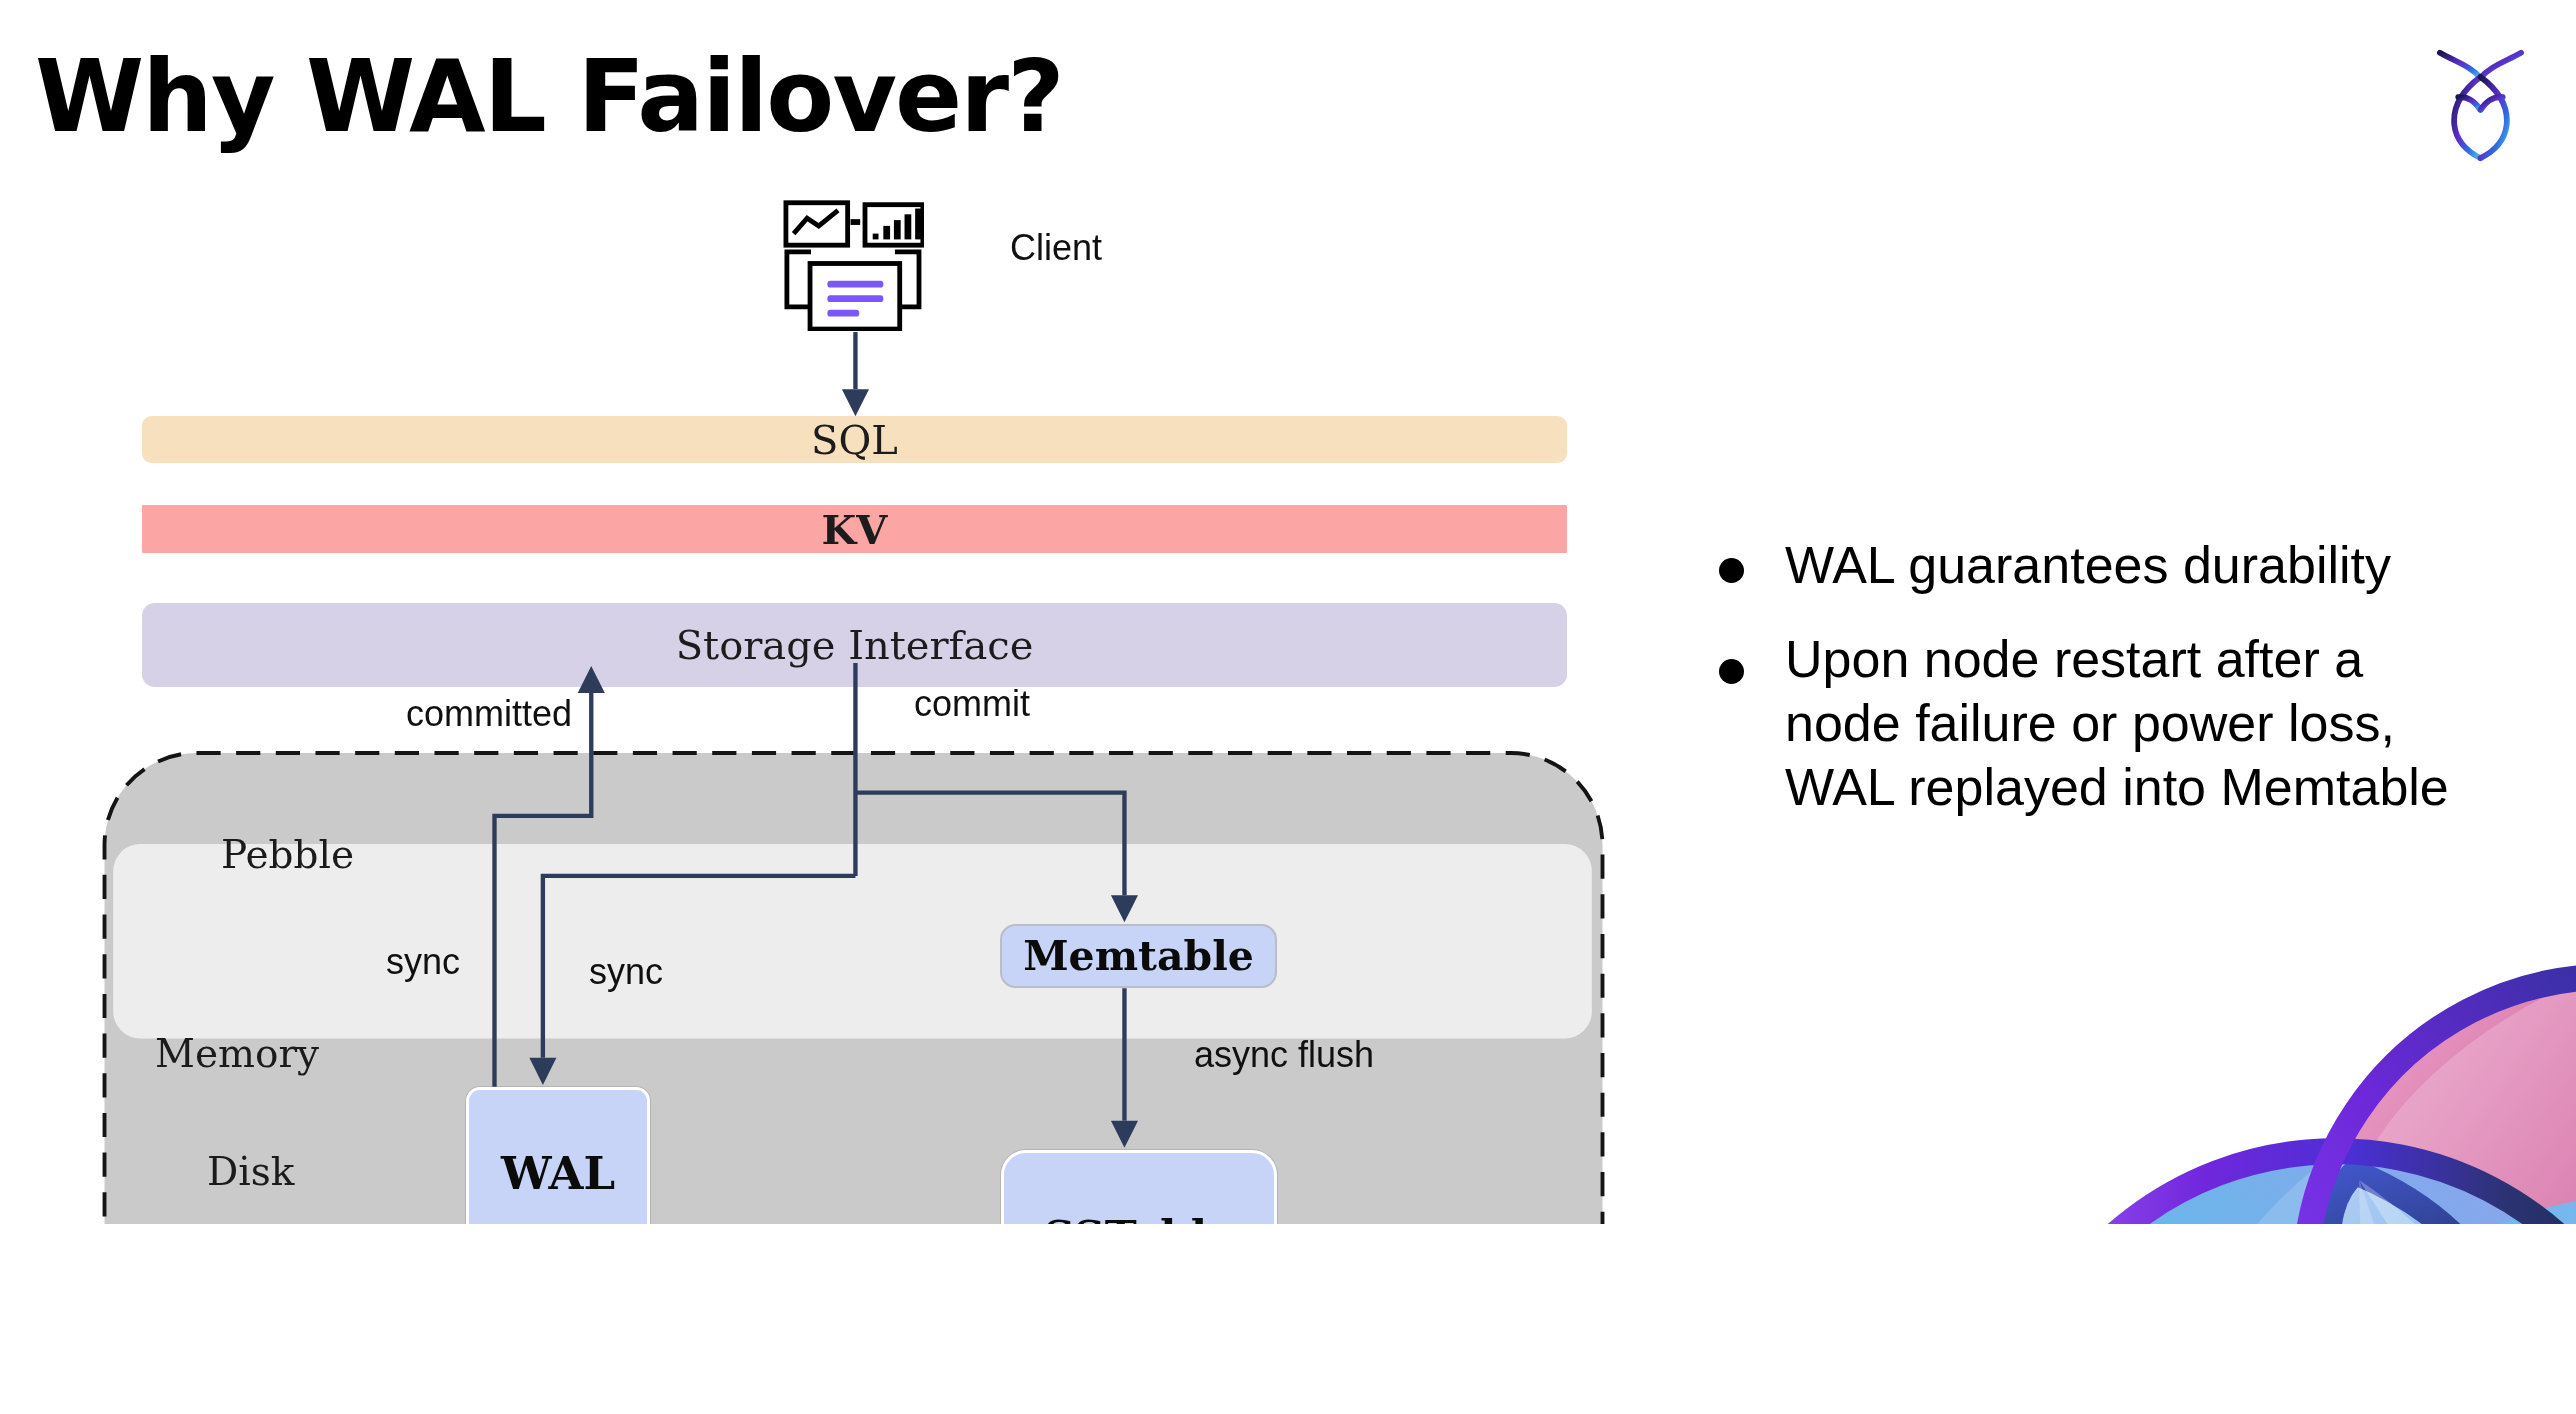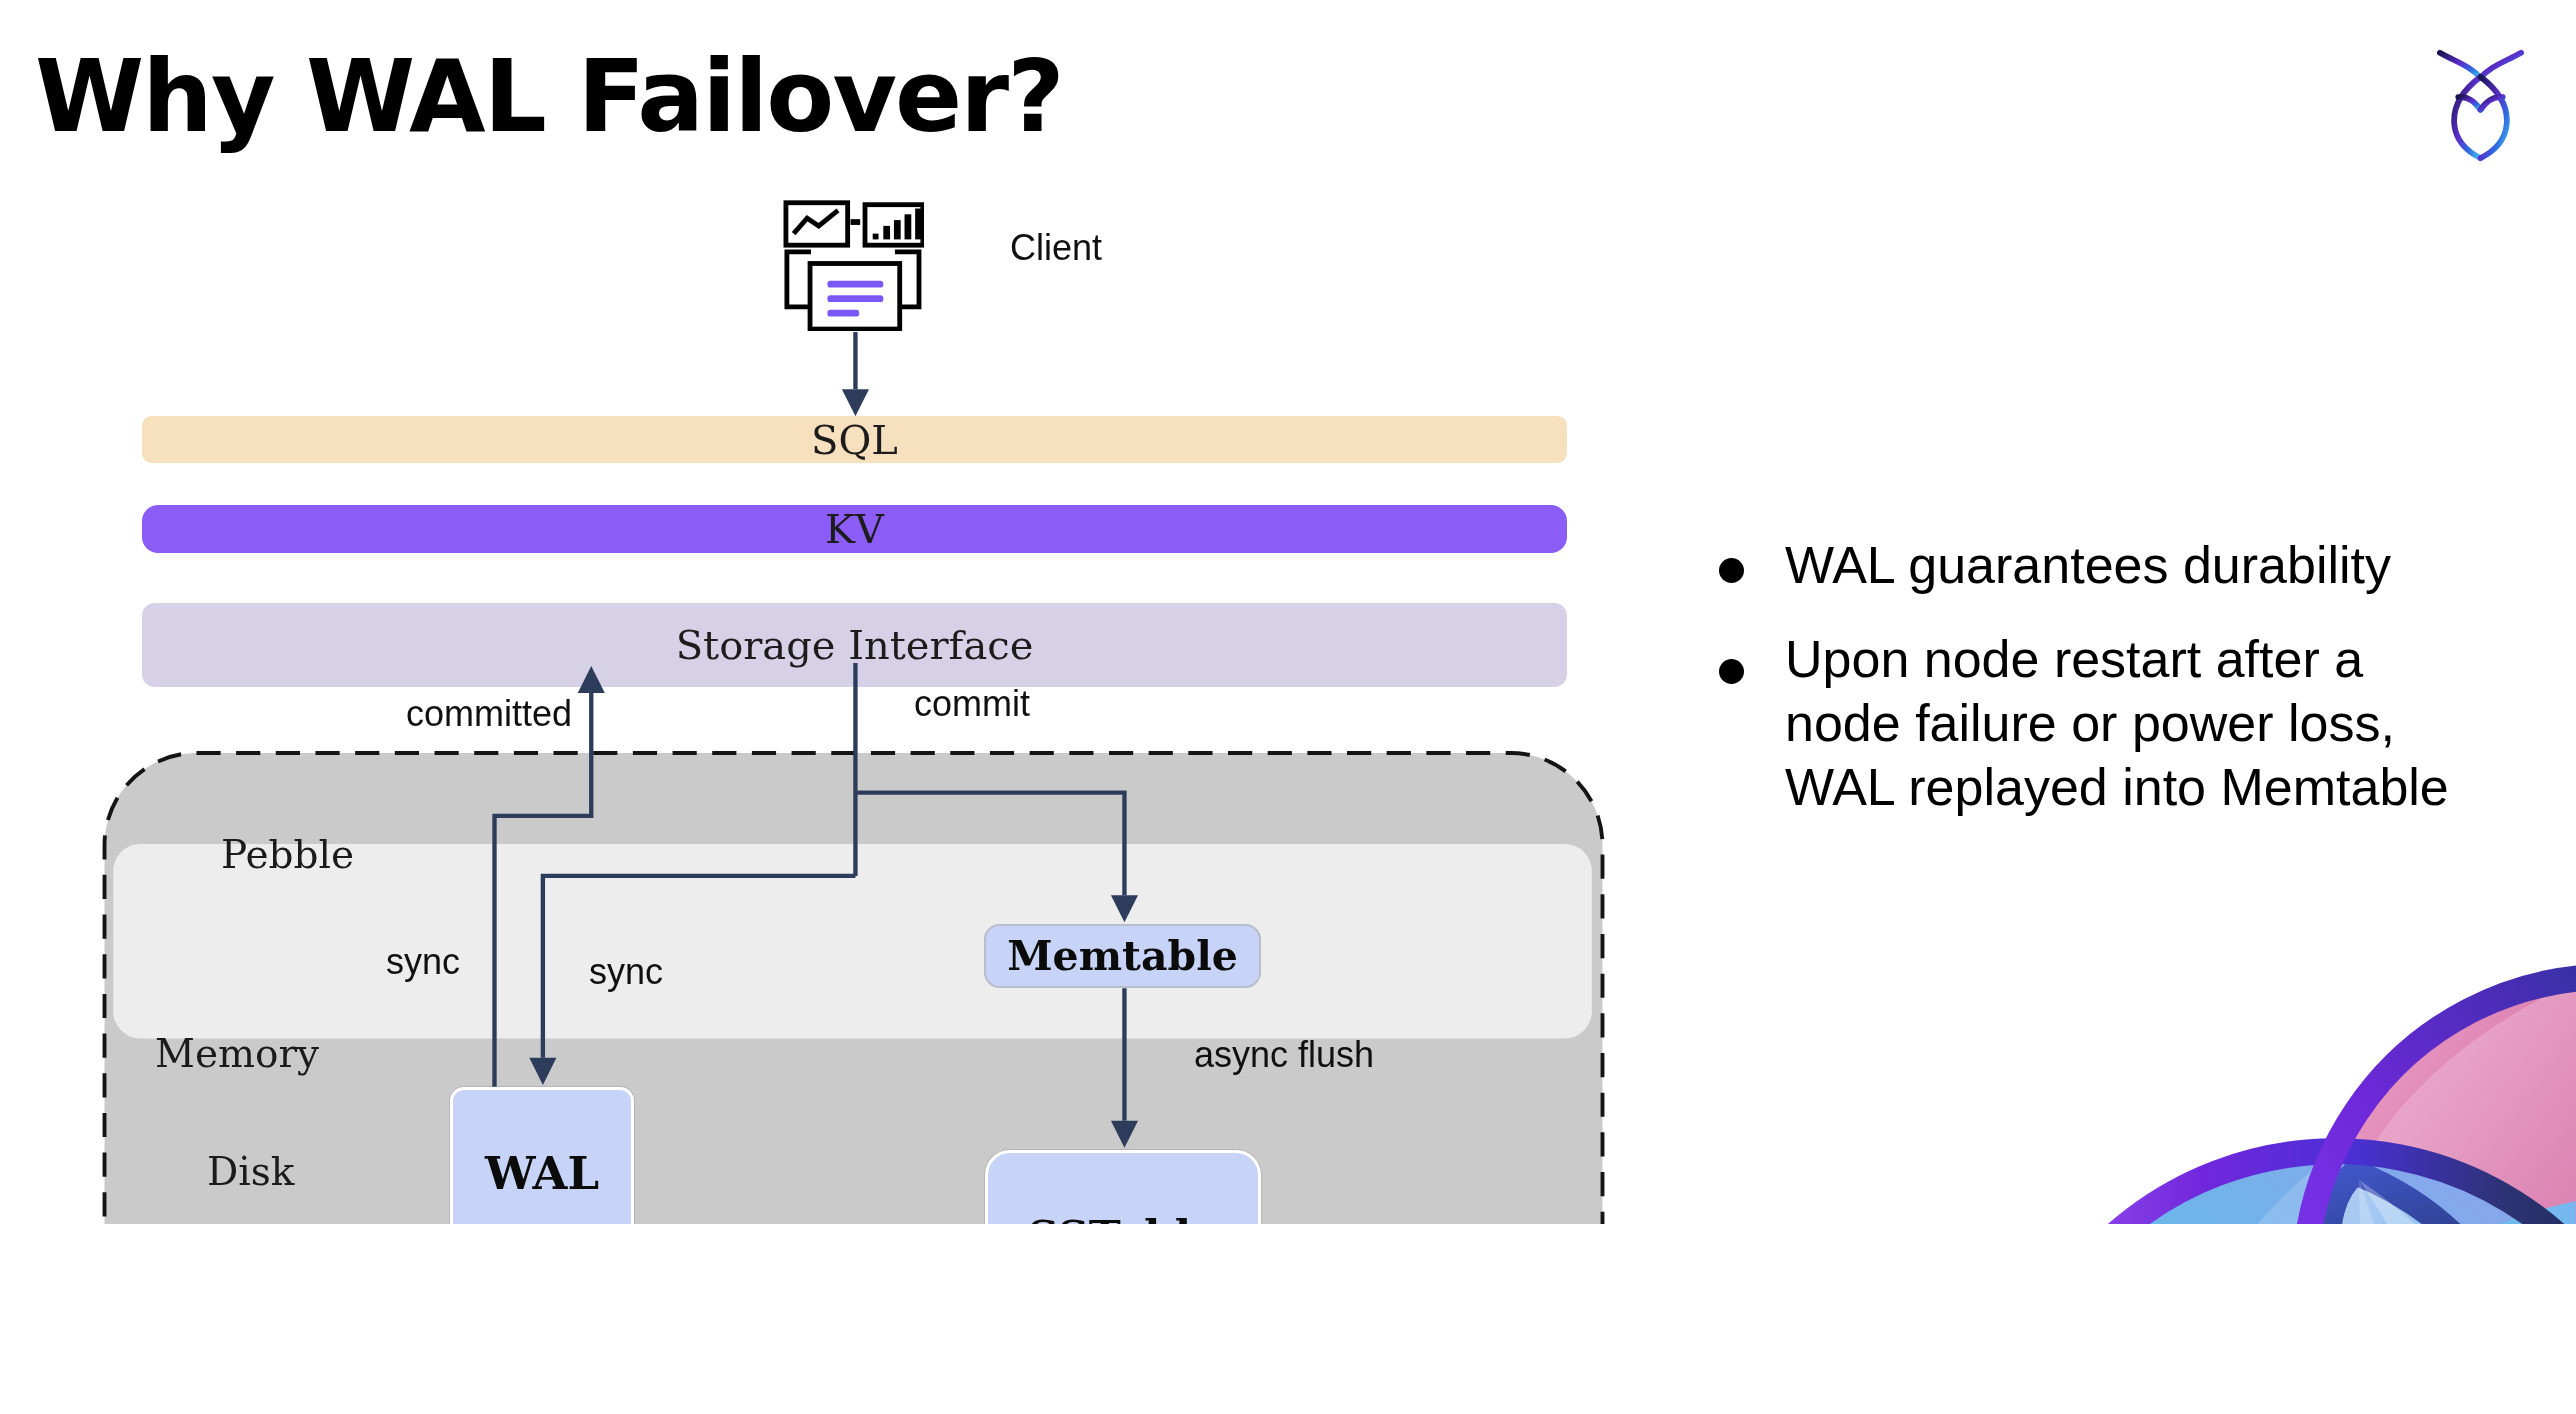--- a/index.html
+++ b/index.html
@@ -15,37 +15,37 @@
     font-size:99px; letter-spacing:-1.9px; color:#000;
   }
 
   
   .layer {
     position:absolute; left:142px; width:1425px; box-sizing:border-box;
     display:flex; align-items:center; justify-content:center;
     font-family:"DejaVu Serif", serif; font-size:40px; color:#1c1c1c;
   }
   .layer-sql     { top:416px; height:47px; background:#f6e0be; border-radius:9.7px; }
-  .layer-kv      { top:505px; height:48px; background:#8b5cf6; border-radius:16px; }
+  .layer-kv      { top:505px; height:48px; background:#fca5a5; border-radius:1px;font-weight:bold; }
   .layer-storage { top:578px; height:84px; background:#d6d1e6; border-radius:12.6px;margin-top:25px; }
 
   
   .zone-label {
     position:absolute; font-family:"DejaVu Serif", serif;
     font-size:39px; color:#1b1b1b;margin-top:48px;
   }
   .lbl-pebble { left:221px; top:784px; }
   .lbl-memory { left:155px; top:983px; }
   .lbl-disk   { left:207px; top:1101px; }
 
   
   .node {
     position:absolute; box-sizing:border-box;
     display:flex; align-items:center; justify-content:center;
-    background:#c7d4f7; font-family:"DejaVu Serif", serif; font-weight:bold; color:#0b0b0b;
+    background:#c7d4f7; font-family:"DejaVu Serif", serif; font-weight:bold; color:#0b0b0b;margin-left:16px;
   }
   .node-wal {
     left:450px; top:1087px; width:184px; height:172px; border-radius:14px;
     border:3.9px solid #ffffff; font-size:45px; box-shadow:0 0 0 1px rgba(0,0,0,.10);
   }
   .node-memtable {
     left:984px; top:924px; width:277px; height:64px; border-radius:15.5px;
     border:2.9px solid #b9bdc9; font-size:41px;
   }
   .node-sstable {

